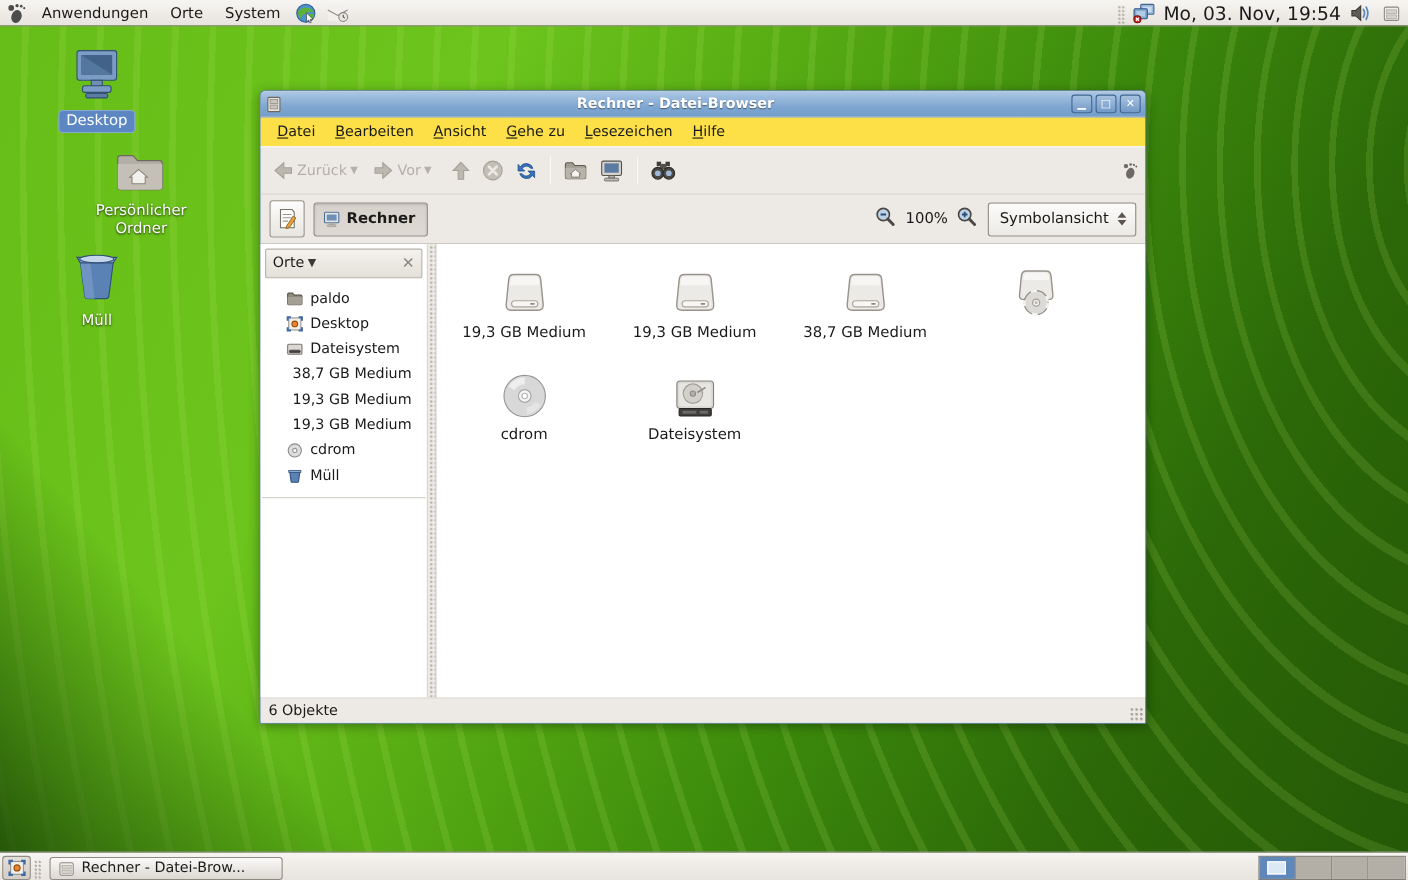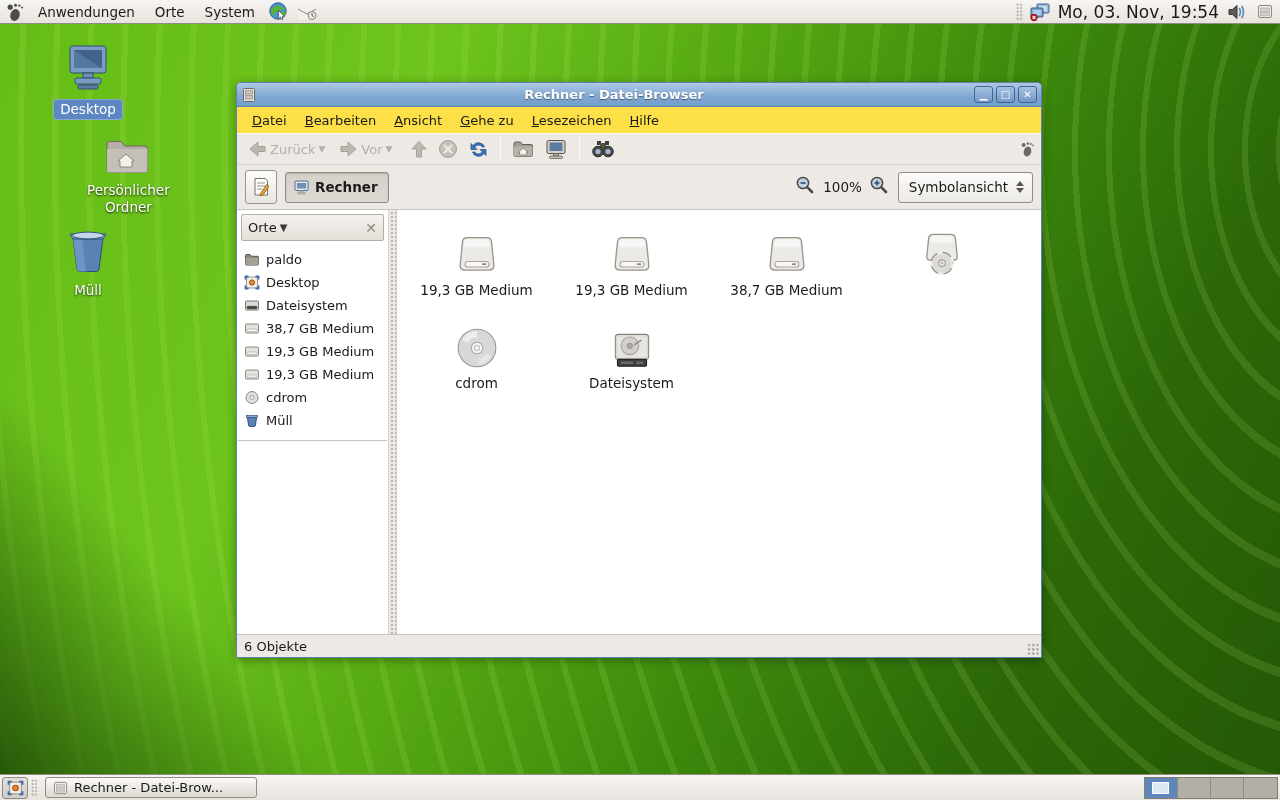--- a/index.html
+++ b/index.html
@@ -10,21 +10,21 @@
   .desktop { position:absolute; inset:0;
     background:
       linear-gradient(50deg, rgba(20,60,4,.85) 0%, rgba(20,60,4,0) 18%),
       repeating-radial-gradient(ellipse 900px 1400px at 1350px 150px,
         rgba(190,235,110,.14) 0 6px, rgba(0,0,0,0) 6px 34px),
       linear-gradient(118deg, #66bd17 0%, #6cc41c 28%, #55a912 45%, #3c8a0c 62%, #2c6808 80%, #245806 100%);
   }
 
   
   .panel { position:absolute; left:0; width:1280px; background:linear-gradient(#f7f5f2,#e7e3dd);
-    display:flex; align-items:center; z-index:50; }
+    display:flex; align-items:flex-end; z-index:50; }
   .panel.top { top:0; height:24px; border-bottom:1px solid #8f8b83; }
   .panel.bottom { bottom:0; height:26px; border-top:1px solid #8f8b83; }
   .panel-menu { padding:0 10px; height:100%; display:flex; align-items:center; font-size:13.5px; cursor:default; }
   .panel-icon { width:22px; height:22px; margin:0 3px; display:flex; align-items:center; justify-content:center; }
   .spacer { flex:1; }
   .clock { font-size:17px; padding:0 4px; white-space:nowrap; }
   .grip { width:7px; height:18px; margin:0 3px;
     background:radial-gradient(circle at 1.5px 1.5px, #b5b0a8 1px, transparent 1.2px) 0 0/3.5px 3.5px; }
 
   
@@ -43,21 +43,21 @@
   .title-text { flex:1; text-align:center; color:#fff; font-weight:bold; font-size:13px;
     text-shadow:0 1px 1px rgba(0,0,0,.45); }
   .tb-btn { width:19px; height:17px; margin-left:3px; border-radius:3px; border:1px solid #41658f;
     background:linear-gradient(#a7c2e0,#7399c7); color:#fff; font-size:10px; line-height:15px;
     text-align:center; font-weight:bold; }
 
   .menubar { height:26px; display:flex; align-items:center; padding-left:6px; background:#fde047; }
   .menu-item { display:inline-block; padding:3px 9px; font-size:13px; }
   .menu-item::first-letter { text-decoration:underline; }
 
-  .toolbar { height:32px; display:flex; align-items:center; padding:0 6px; background:#edeae5;
+  .toolbar { height:44px; display:flex; align-items:center; padding:0 6px; background:#edeae5;
     border-top:1px solid #f8f7f5; border-bottom:1px solid #d4d0c9; }
   .tool-btn { display:flex; align-items:center; gap:3px; padding:4px 5px; border-radius:3px; }
   .tool-btn .lbl { font-size:13px; }
   .tool-btn.disabled .lbl { color:#b4afa7; }
   .chev { font-size:9px; color:#b4afa7; }
   .tsep { width:1px; height:26px; background:#cfcbc4; border-right:1px solid #fbfaf8; margin:0 6px; }
 
   .locbar { height:45px; display:flex; align-items:center; padding:0 8px; gap:8px; background:#edeae5;
     border-bottom:1px solid #c9c5be; }
   .loc-edit { width:32px; height:34px; border:1px solid #9a958c; border-radius:3px;
@@ -76,21 +76,21 @@
   .tri-dn { width:0; height:0; border-left:4px solid transparent; border-right:4px solid transparent;
     border-top:5px solid #5a564f; }
 
   .wbody { flex:1; display:flex; min-height:0; background:#fff; }
   .sidebar { width:152px; background:#fff; border-right:1px solid #d8d4cd; display:flex; flex-direction:column; }
   .places-head { margin:4px; height:27px; border:1px solid #b3aea5; border-radius:2px;
     background:linear-gradient(#f4f2ee,#e4e0d9); display:flex; align-items:center; padding:0 6px; }
   .places-head .ph-label { font-size:13px; }
   .places-head .ph-chev { font-size:10px; margin-left:3px; color:#3c3933; }
   .ph-close { margin-left:auto; color:#8d8competent; color:#8d897f; font-size:14px; font-weight:bold; }
-  .side-list { padding:3px 0; }
+  .side-list { padding:3px 16px; }
   .side-item { height:23px; display:flex; align-items:center; gap:6px; padding-left:7px; font-size:13px; white-space:nowrap; }
   .side-sep { border-top:1px solid #cbc7c0; border-bottom:1px solid #fbfaf8; margin:5px 1px; }
   .splitter { width:8px; background:#edeae5; border-right:1px solid #cfcbc4;
     background-image:radial-gradient(circle at 2px 2px, #b9b4ac 1px, transparent 1.2px);
     background-size:4px 4px; background-position:1px 1px; }
 
   .icon-view { flex:1; background:#fff; padding:12px 4px 0 2px; overflow:hidden; }
   .grid { display:flex; flex-wrap:wrap; width:630px; }
   .gitem { width:155px; margin-bottom:16px; display:flex; flex-direction:column; align-items:center; }
   .gitem .gico { height:56px; display:flex; align-items:flex-end; justify-content:center; }

